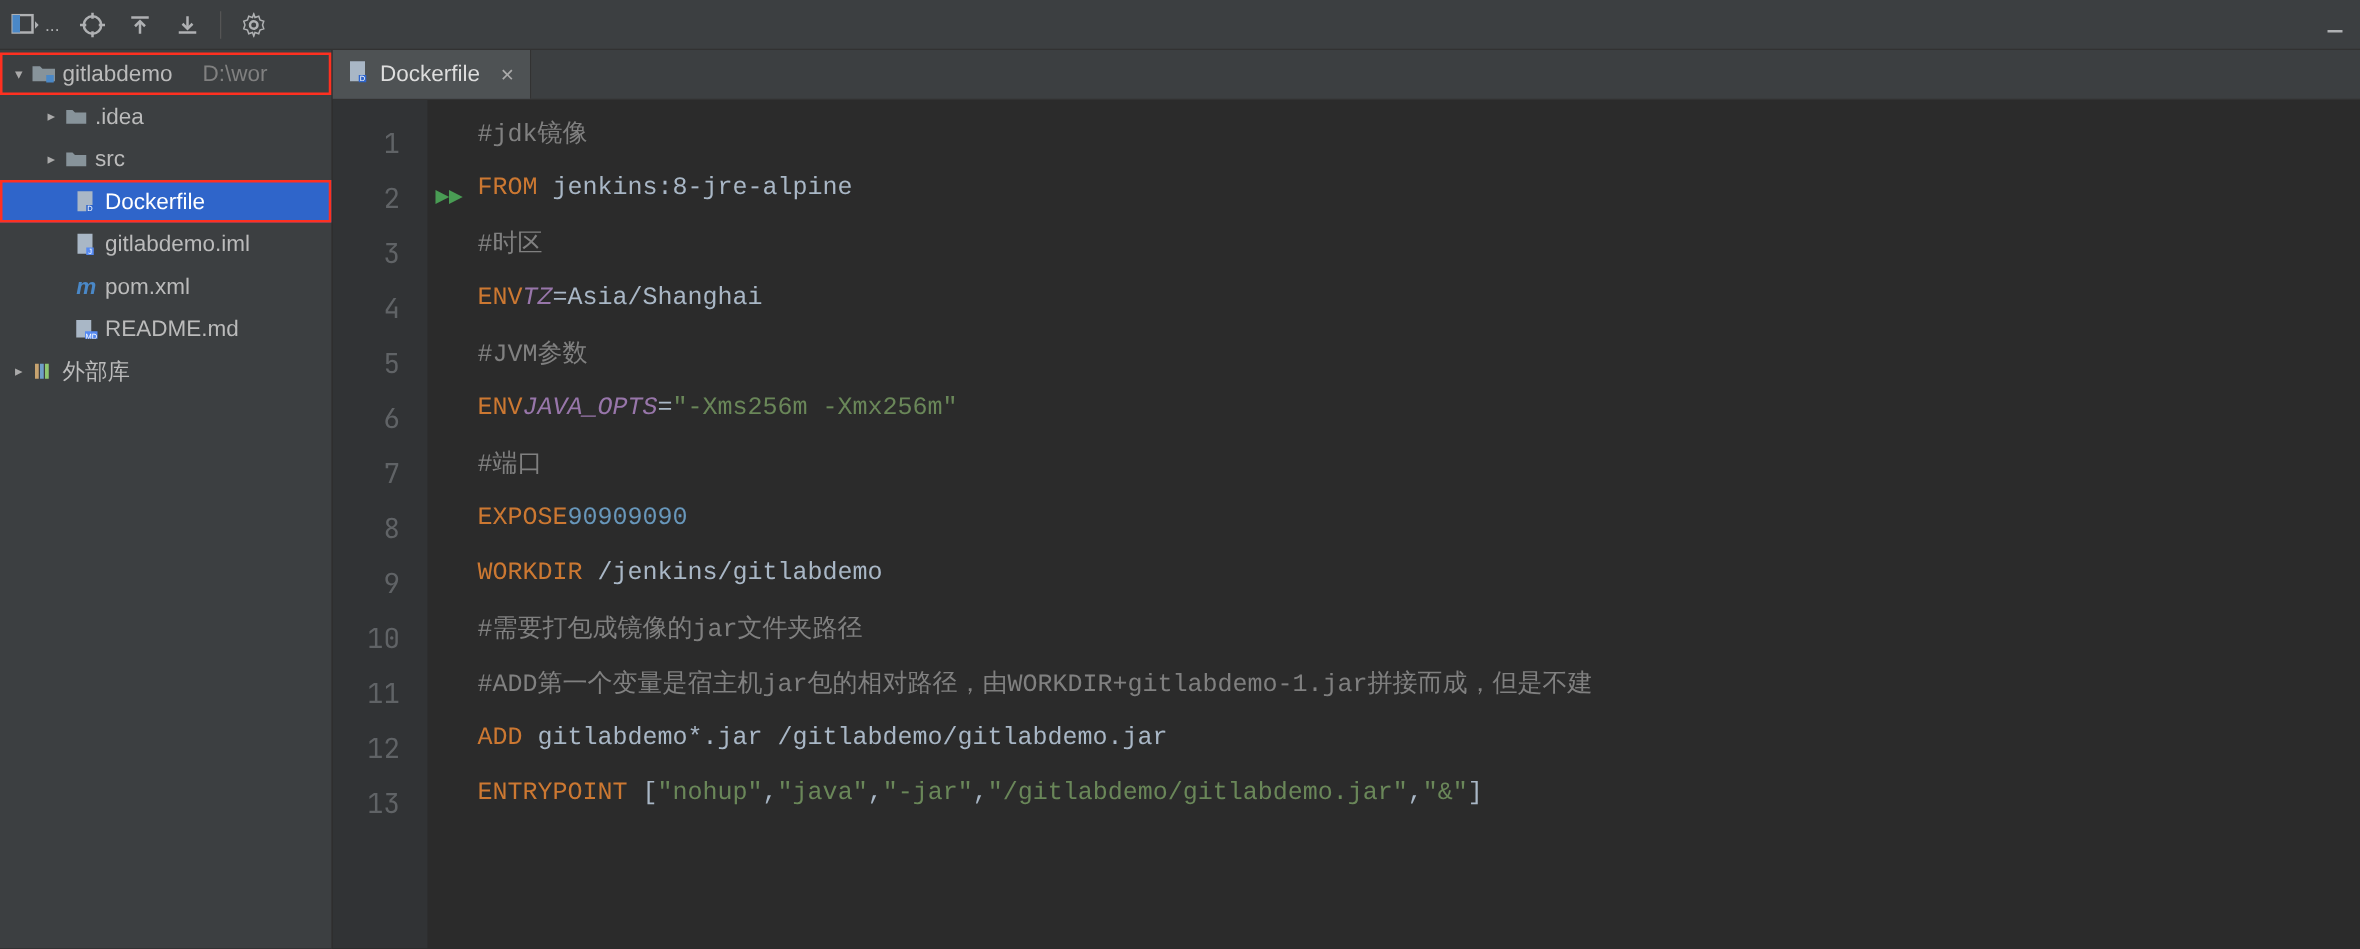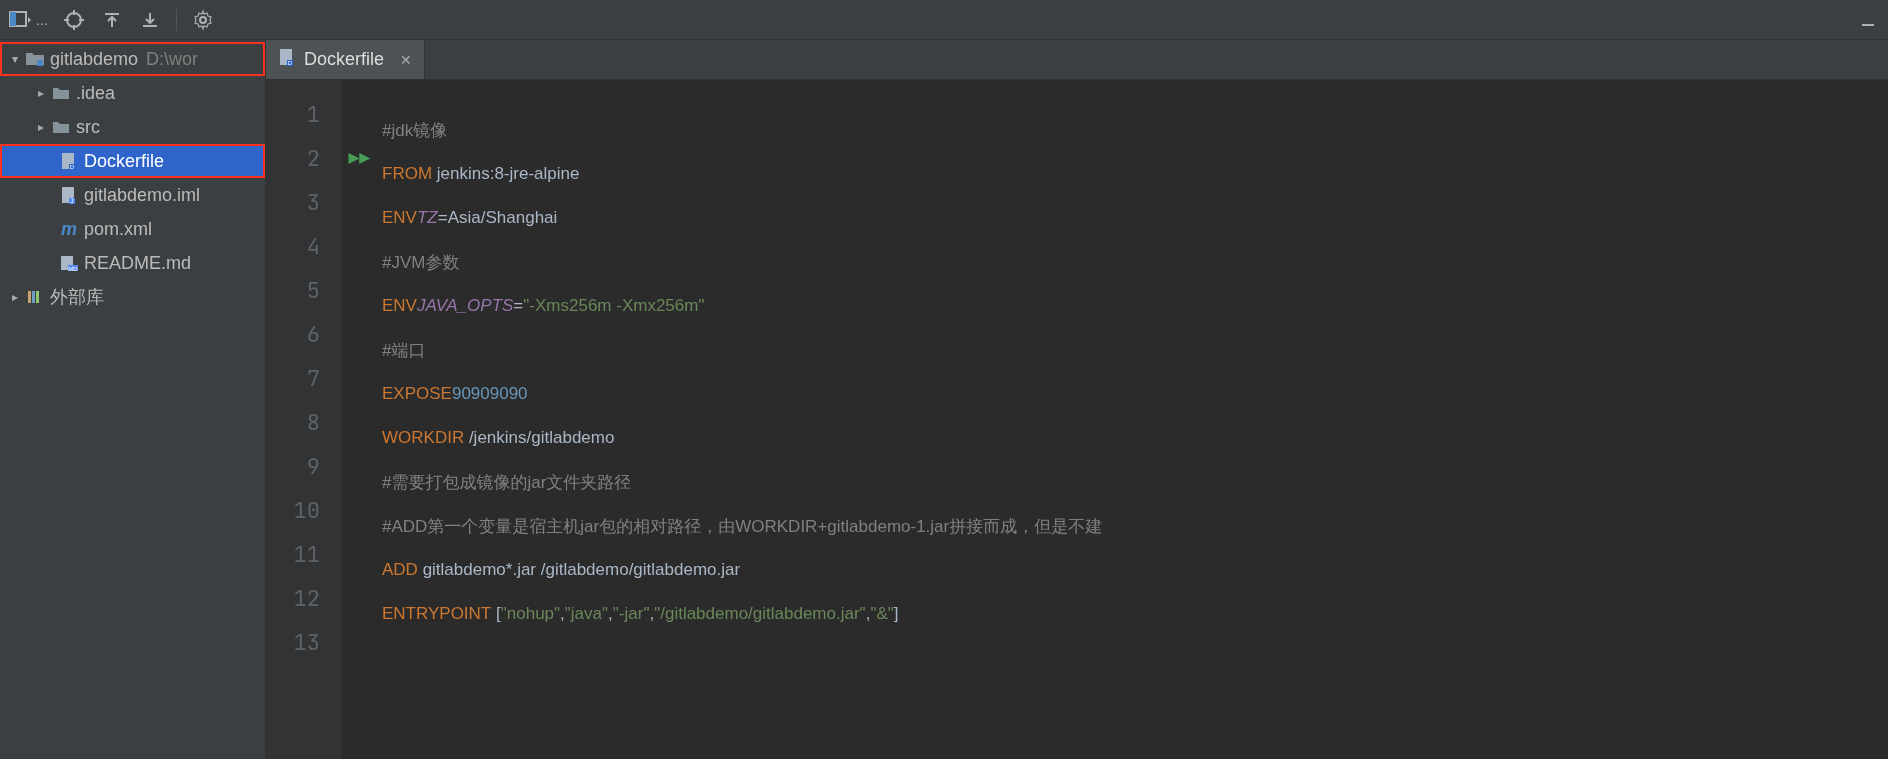--- a/index.html
+++ b/index.html
@@ -71,21 +71,21 @@
     justify-content: center;
     margin-right: 4px;
   }
   .tree-row .label { color: #bbbbbb; }
   .tree-row.selected {
     background: #2f65ca;
   }
   .tree-row.selected .label { color: #ffffff; }
   .redbox { outline: 2px solid #ff3020; outline-offset: -2px; }
   .proj-bold { color: #e8e8e8; font-weight: normal; }
-  .proj-path { color: #808080; margin-left: 8px; }
+  .proj-path { color: #808080; margin-left: 24px; }
   .ind1 { padding-left: 32px; }
   .ind2 { padding-left: 58px; }
 
   .editor-area {
     flex: 1;
     display: flex;
     flex-direction: column;
     background: #2b2b2b;
     overflow: hidden;
   }
@@ -131,23 +131,23 @@
     position: relative;
   }
   .gutter .run-mark {
     position: absolute;
     right: -28px;
     color: #499c54;
     font-size: 18px;
   }
   .code {
     flex: 1;
-    padding-top: 28px;
-    font-family: Liberation Sans, sans-serif;
-    font-size: 17px;
+    padding-top: 4px;
+    font-family: Liberation Mono, monospace;
+    font-size: 20px;
     padding-left: 40px;
     overflow: hidden;
   }
   .code .line {
     height: 44px;
     display: flex;
     align-items: center;
     white-space: pre;
   }
   .c-comment { color: #808080; }
@@ -328,20 +328,21 @@
           <div class="gl">8</div>
           <div class="gl">9</div>
           <div class="gl">10</div>
           <div class="gl">11</div>
           <div class="gl">12</div>
           <div class="gl">13</div>
         </div>
       <div class="code" id="code">
           <div class="line"><span class="c-comment">#jdk镜像</span></div>
           <div class="line"><span class="c-key">FROM</span><span class="c-plain"> jenkins:8-jre-alpine</span></div>
+          <div class="line"><span class="c-comment">#时区</span></div>
           <div class="line"><span class="c-key">ENV</span> <span class="c-ident">TZ</span><span class="c-plain">=Asia/Shanghai</span></div>
           <div class="line"><span class="c-comment">#JVM参数</span></div>
           <div class="line"><span class="c-key">ENV</span> <span class="c-ident">JAVA_OPTS</span><span class="c-op">=</span><span class="c-str">"-Xms256m -Xmx256m"</span></div>
           <div class="line"><span class="c-comment">#端口</span></div>
           <div class="line"><span class="c-key">EXPOSE</span> <span class="c-num">9090</span> <span class="c-num">9090</span></div>
           <div class="line"><span class="c-key">WORKDIR</span><span class="c-plain"> /jenkins/gitlabdemo</span></div>
           <div class="line"><span class="c-comment">#需要打包成镜像的jar文件夹路径</span></div>
           <div class="line"><span class="c-comment">#ADD第一个变量是宿主机jar包的相对路径，由WORKDIR+gitlabdemo-1.jar拼接而成，但是不建</span></div>
           <div class="line"><span class="c-key">ADD</span><span class="c-plain"> gitlabdemo*.jar /gitlabdemo/gitlabdemo.jar</span></div>
           <div class="line"><span class="c-key">ENTRYPOINT</span><span class="c-plain"> </span><span class="c-op">[</span><span class="c-str">"nohup"</span><span class="c-op">,</span><span class="c-str">"java"</span><span class="c-op">,</span><span class="c-str">"-jar"</span><span class="c-op">,</span><span class="c-str">"/gitlabdemo/gitlabdemo.jar"</span><span class="c-op">,</span><span class="c-str">"&amp;"</span><span class="c-op">]</span></div>

